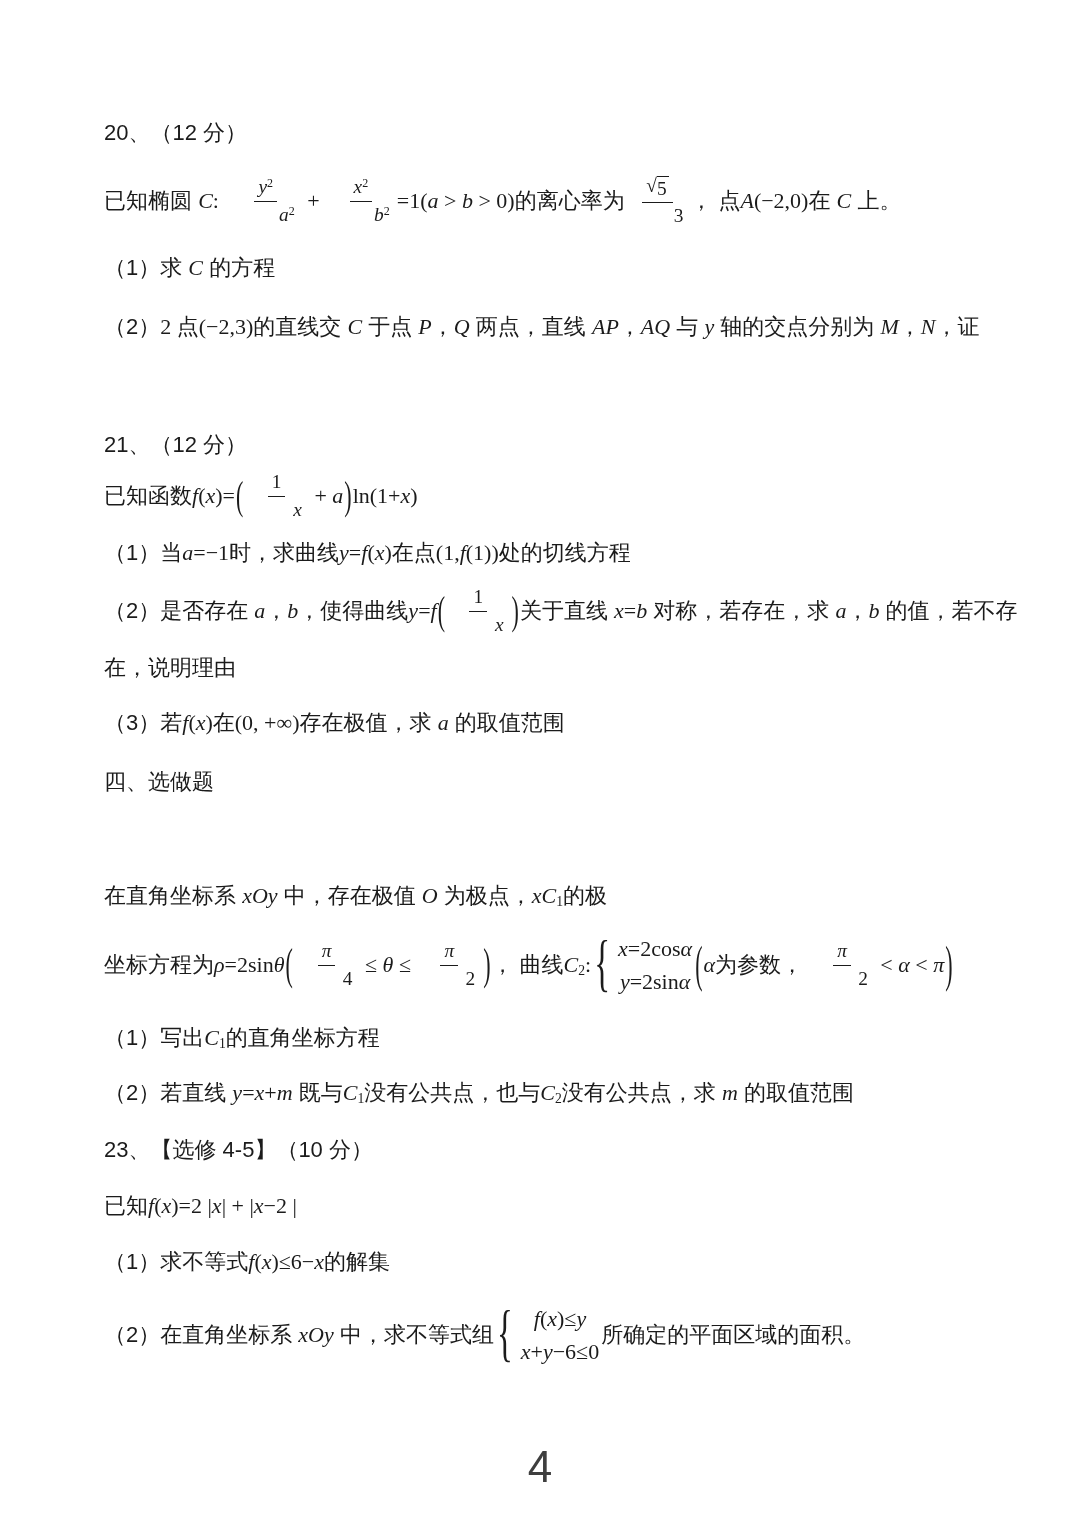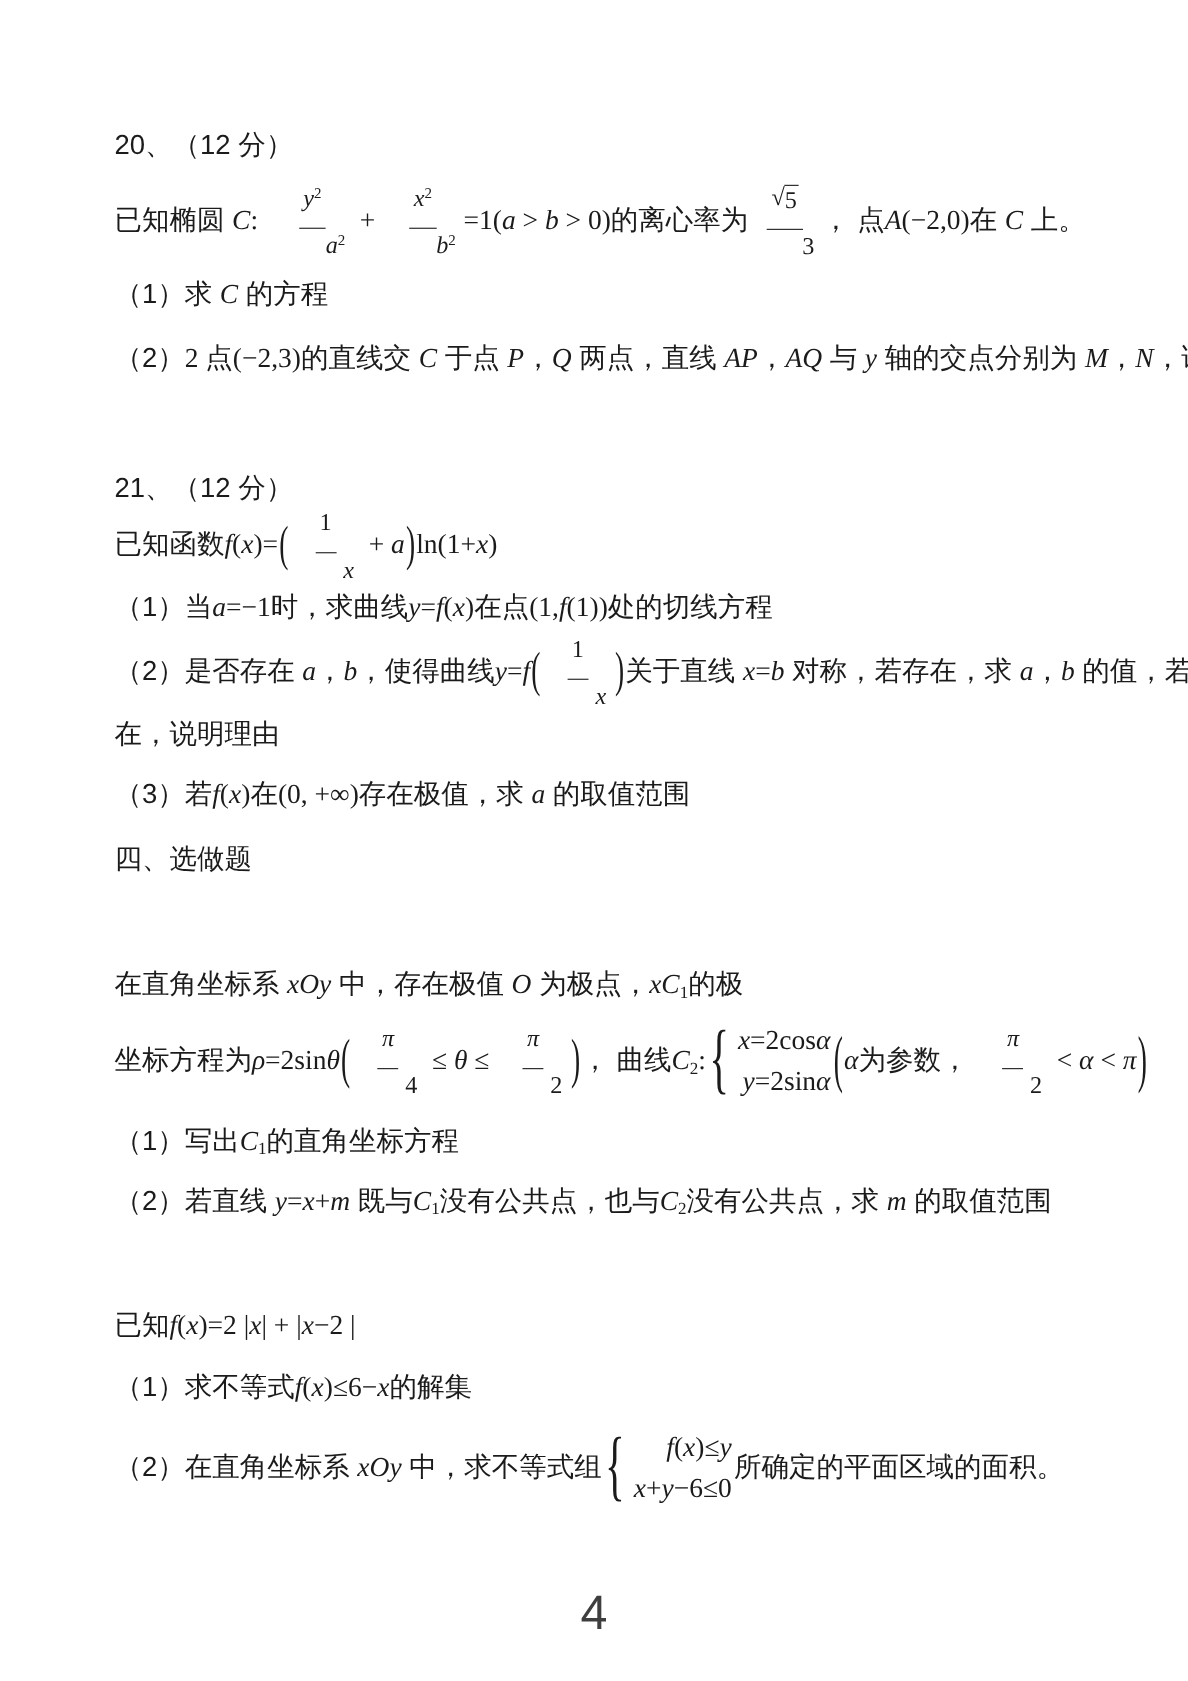--- a/index.html
+++ b/index.html
@@ -10,44 +10,44 @@
     position:relative;
     font-family:"Liberation Sans","DejaVu Sans",sans-serif;
     overflow:hidden;
   }
   .doc{position:absolute;inset:0;}
   .line{
     position:absolute;
     display:flex;
     align-items:center;
     white-space:pre;
-    font-size:25px;
+    font-size:22px;
     line-height:1.25;
   }
   .cn{font-family:"Liberation Sans","DejaVu Sans",sans-serif;}
   .rm{font-family:"Liberation Serif","DejaVu Serif",serif;}
   .it{font-family:"Liberation Serif","DejaVu Serif",serif;font-style:italic;}
   .frac{
     display:inline-flex;flex-direction:column;align-items:center;
     font-size:0.88em;margin:0 3px;
     font-family:"Liberation Serif","DejaVu Serif",serif;
   }
-  .num{display:block;padding:1px 4px 14px;border-bottom:1.4px solid #1b1b1b;line-height:1.15;text-align:right;}
+  .num{display:block;padding:1px 4px 2px;border-bottom:1.4px solid #1b1b1b;line-height:1.15;text-align:right;}
   .den{display:block;padding:2px 4px 1px;line-height:1.15;margin-left:42px;}
   .sqrt{display:inline-flex;align-items:flex-start;}
   .rsign{line-height:1;}
   .rbody{border-top:1.4px solid #1b1b1b;line-height:1.1;padding:1px 2px 0 0;}
   .stretch{
     display:inline-block;margin:0 1px;
     font-family:"Liberation Serif","DejaVu Serif",serif;
     font-weight:300;transform-origin:50% 50%;
   }
   .brace{font-size:1.5em;}
   .cases{display:inline-flex;align-items:center;margin:0 2px;}
-  .ccol{display:inline-block;text-align:right;margin-left:7px;}
+  .ccol{display:inline-block;text-align:center;margin-left:7px;}
   .crow{display:block;line-height:1.5;white-space:pre;}
   sup,sub{font-size:0.62em;position:relative;vertical-align:baseline;line-height:0;
     font-family:"Liberation Serif","DejaVu Serif",serif;}
   sup{top:-0.5em;}
   sub{top:0.45em;}
   .page-number{
     position:absolute;left:0;width:100%;top:1442px;
     text-align:center;font-size:44px;color:#3e3e3e;
     font-family:"Liberation Sans","DejaVu Sans",sans-serif;
   }
@@ -68,18 +68,19 @@
   <div class="line" style="top:654px;left:104px;height:28px"><span class="cn">在，说明理由</span></div>
   <div class="line" style="top:709px;left:104px;height:28px"><span class="cn">（3）若</span><span class="it">f</span><span class="rm">(</span><span class="it">x</span><span class="rm">)</span><span class="cn">在</span><span class="rm">(0, +∞)</span><span class="cn">存在极值，求 </span><span class="it">a</span><span class="cn"> 的取值范围</span></div>
 
   <div class="line" style="top:768px;left:104px;height:28px"><span class="cn">四、选做题</span></div>
 
   <div class="line" style="top:882px;left:104px;height:28px"><span class="cn">在直角坐标系 </span><span class="it">xOy</span><span class="cn"> 中，存在极值 </span><span class="it">O</span><span class="cn"> 为极点，</span><span class="it">x</span><span class="it">C</span><sub class="sub">1</sub><span class="cn">的极</span></div>
   <div class="line" style="top:923px;left:104px;height:84px"><span class="cn">坐标方程为</span><span class="it">ρ</span><span class="rm">=2sin</span><span class="it">θ</span><span class="stretch" style="transform: scaleY(2);">(</span><span class="frac"><span class="num"><span class="it">π</span></span><span class="den"><span class="rm">4</span></span></span><span class="rm"> ≤ </span><span class="it">θ</span><span class="rm"> ≤ </span><span class="frac"><span class="num"><span class="it">π</span></span><span class="den"><span class="rm">2</span></span></span><span class="stretch" style="transform: scaleY(2);">)</span><span class="cn">，&nbsp;曲线</span><span class="it">C</span><sub class="sub">2</sub><span class="rm">:</span><span class="cases"><span class="stretch brace" style="transform: scaleY(1.9);">{</span><span class="ccol"><span class="crow"><span class="it">x</span><span class="rm">=2cos</span><span class="it">α</span></span><span class="crow"><span class="it">y</span><span class="rm">=2sin</span><span class="it">α</span></span></span></span><span class="stretch" style="transform: scaleY(2.3);">(</span><span class="it">α</span><span class="cn">为参数，&nbsp;</span><span class="frac"><span class="num"><span class="it">π</span></span><span class="den"><span class="rm">2</span></span></span><span class="rm"> &lt; </span><span class="it">α</span><span class="rm"> &lt; </span><span class="it">π</span><span class="stretch" style="transform: scaleY(2.3);">)</span></div>
   <div class="line" style="top:1024px;left:104px;height:28px"><span class="cn">（1）写出</span><span class="it">C</span><sub class="sub">1</sub><span class="cn">的直角坐标方程</span></div>
   <div class="line" style="top:1079px;left:104px;height:28px"><span class="cn">（2）若直线 </span><span class="it">y</span><span class="rm">=</span><span class="it">x</span><span class="rm">+</span><span class="it">m</span><span class="cn"> 既与</span><span class="it">C</span><sub class="sub">1</sub><span class="cn">没有公共点，也与</span><span class="it">C</span><sub class="sub">2</sub><span class="cn">没有公共点，求 </span><span class="it">m</span><span class="cn"> 的取值范围</span></div>
 
+  <div class="line" style="top:1136px;left:104px;height:28px"><span class="cn">23、【选修 4-5】（10 分）</span></div>
   <div class="line" style="top:1192px;left:104px;height:28px"><span class="cn">已知</span><span class="it">f</span><span class="rm">(</span><span class="it">x</span><span class="rm">)=2 |</span><span class="it">x</span><span class="rm">| + |</span><span class="it">x</span><span class="rm">−2 |</span></div>
   <div class="line" style="top:1248px;left:104px;height:28px"><span class="cn">（1）求不等式</span><span class="it">f</span><span class="rm">(</span><span class="it">x</span><span class="rm">)≤6−</span><span class="it">x</span><span class="cn">的解集</span></div>
   <div class="line" style="top:1293px;left:104px;height:84px"><span class="cn">（2）在直角坐标系 </span><span class="it">xOy</span><span class="cn"> 中，求不等式组</span><span class="cases"><span class="stretch brace" style="transform: scaleY(1.9);">{</span><span class="ccol"><span class="crow"><span class="it">f</span><span class="rm">(</span><span class="it">x</span><span class="rm">)≤</span><span class="it">y</span></span><span class="crow"><span class="it">x</span><span class="rm">+</span><span class="it">y</span><span class="rm">−6≤0</span></span></span></span><span class="cn">所确定的平面区域的面积。</span></div>
 
   <div class="page-number">4</div>
 </div>
 
 </body></html>

